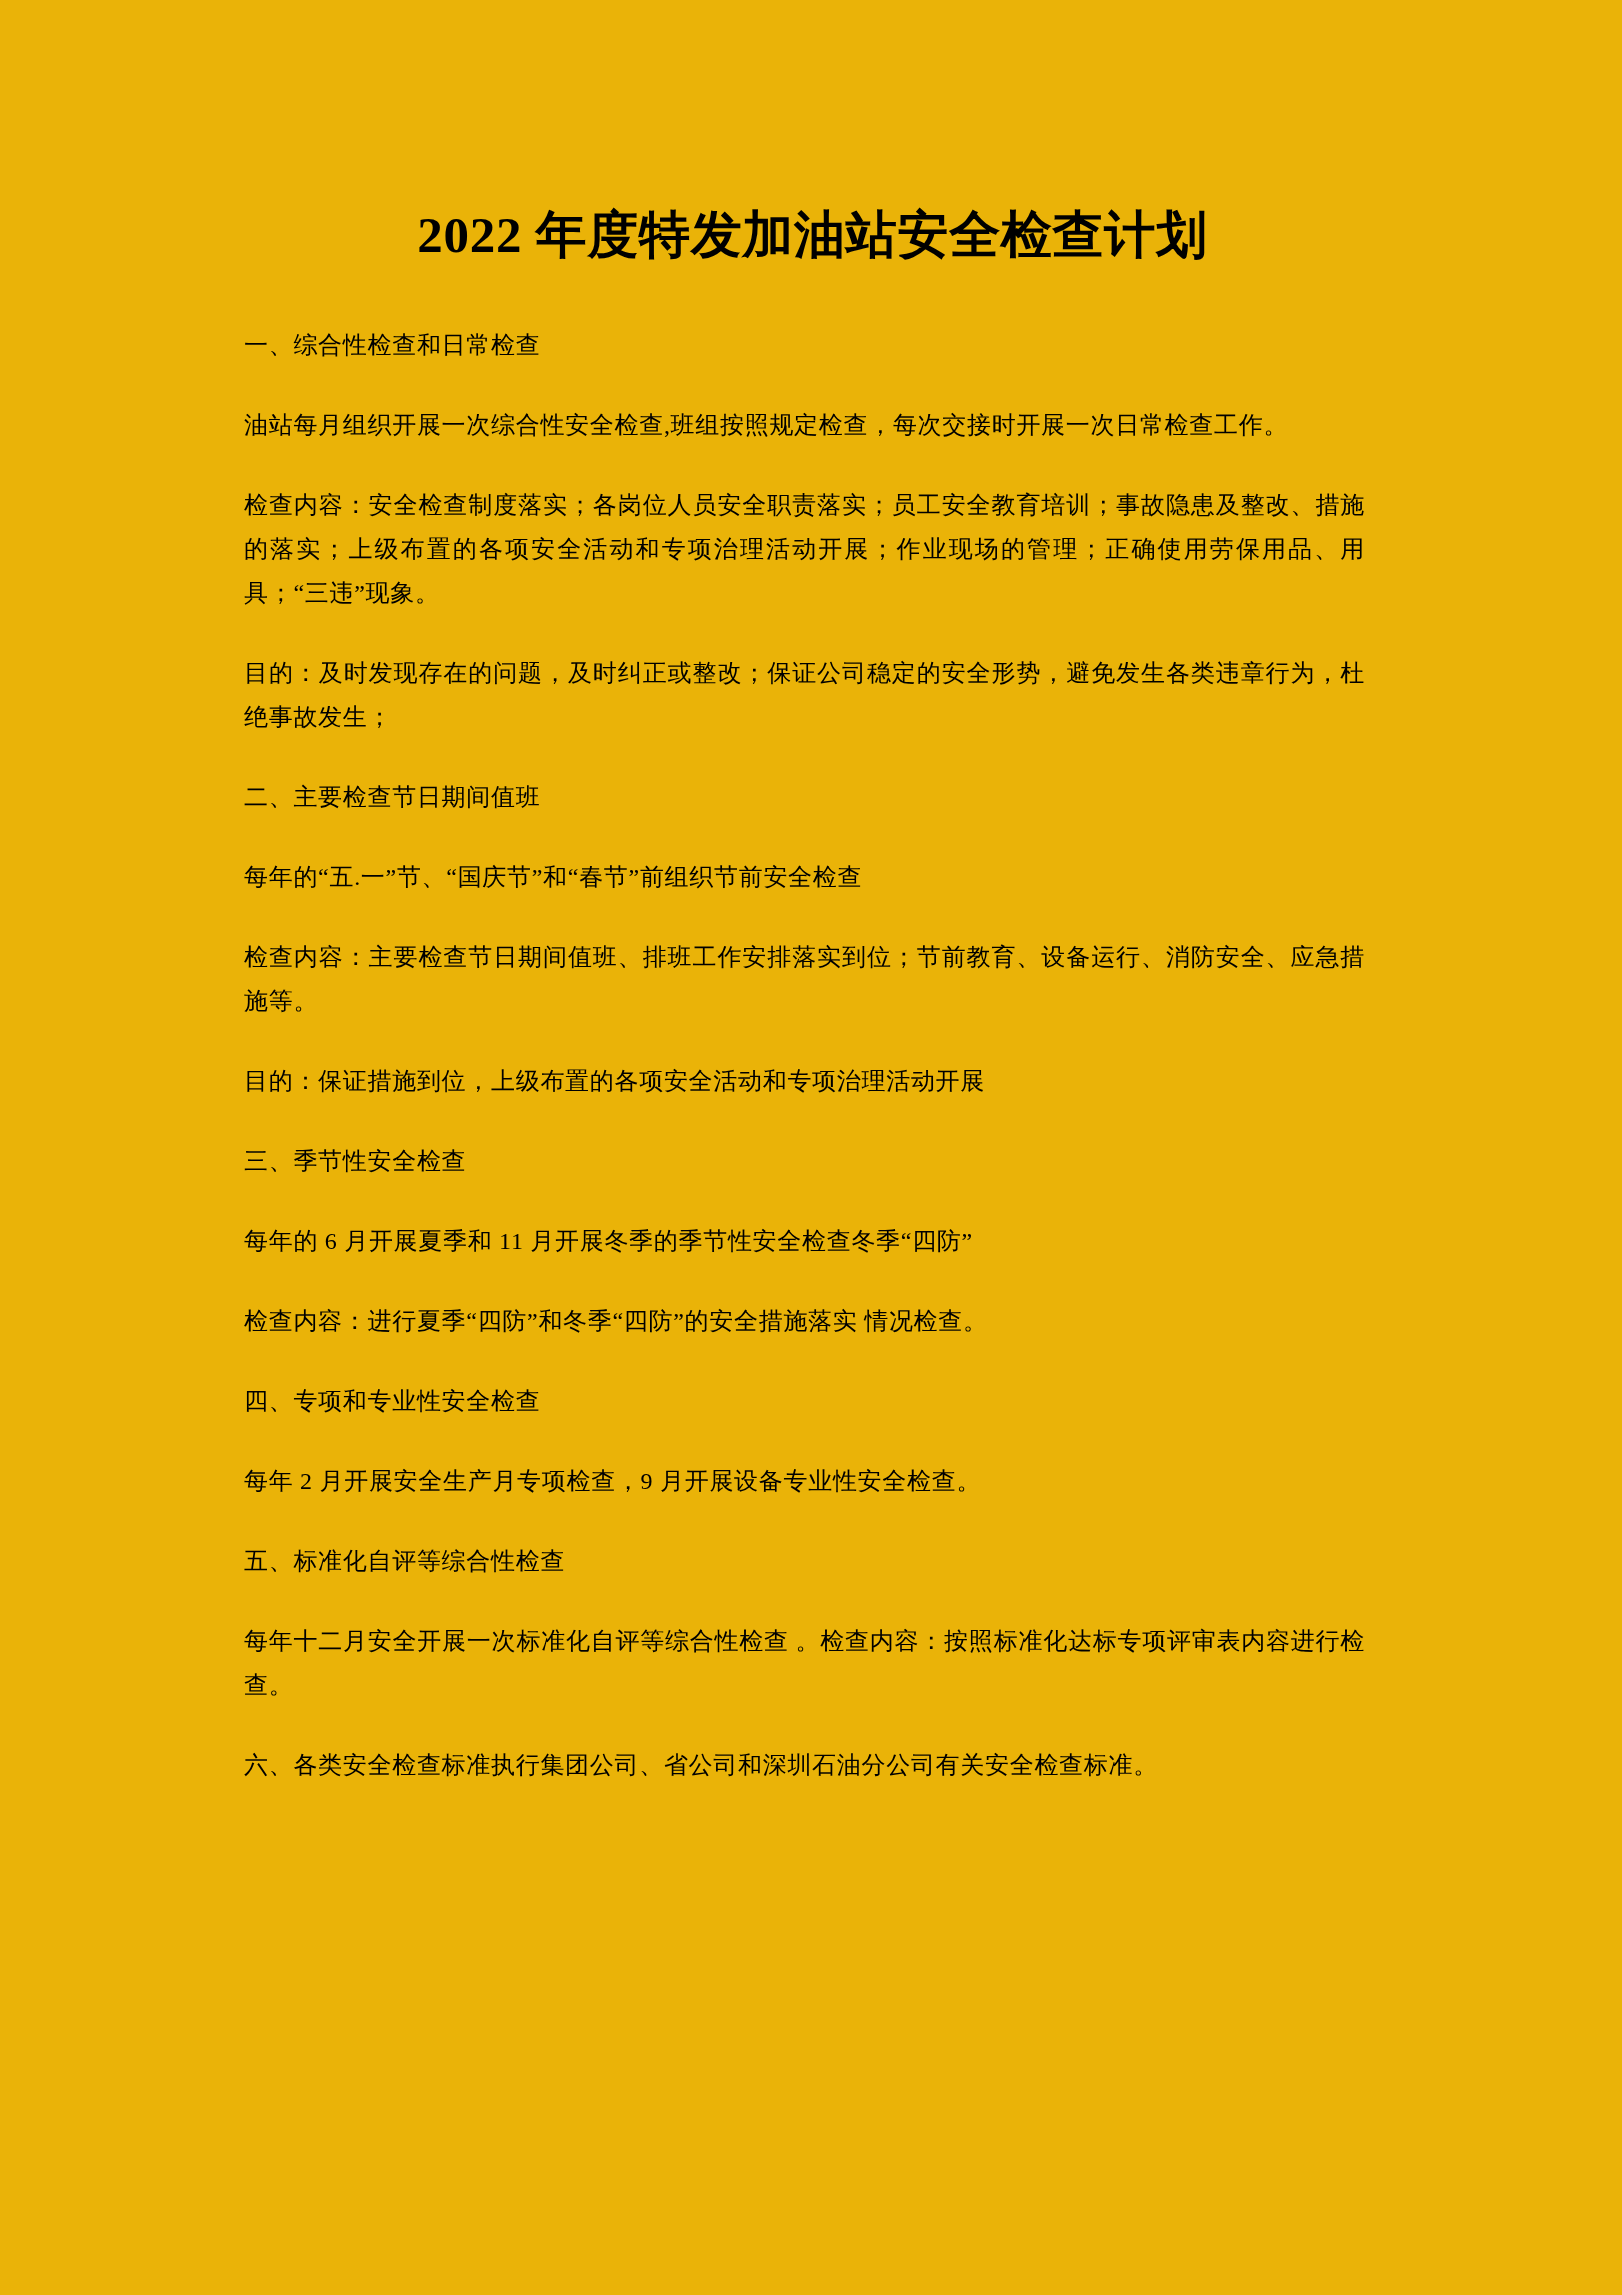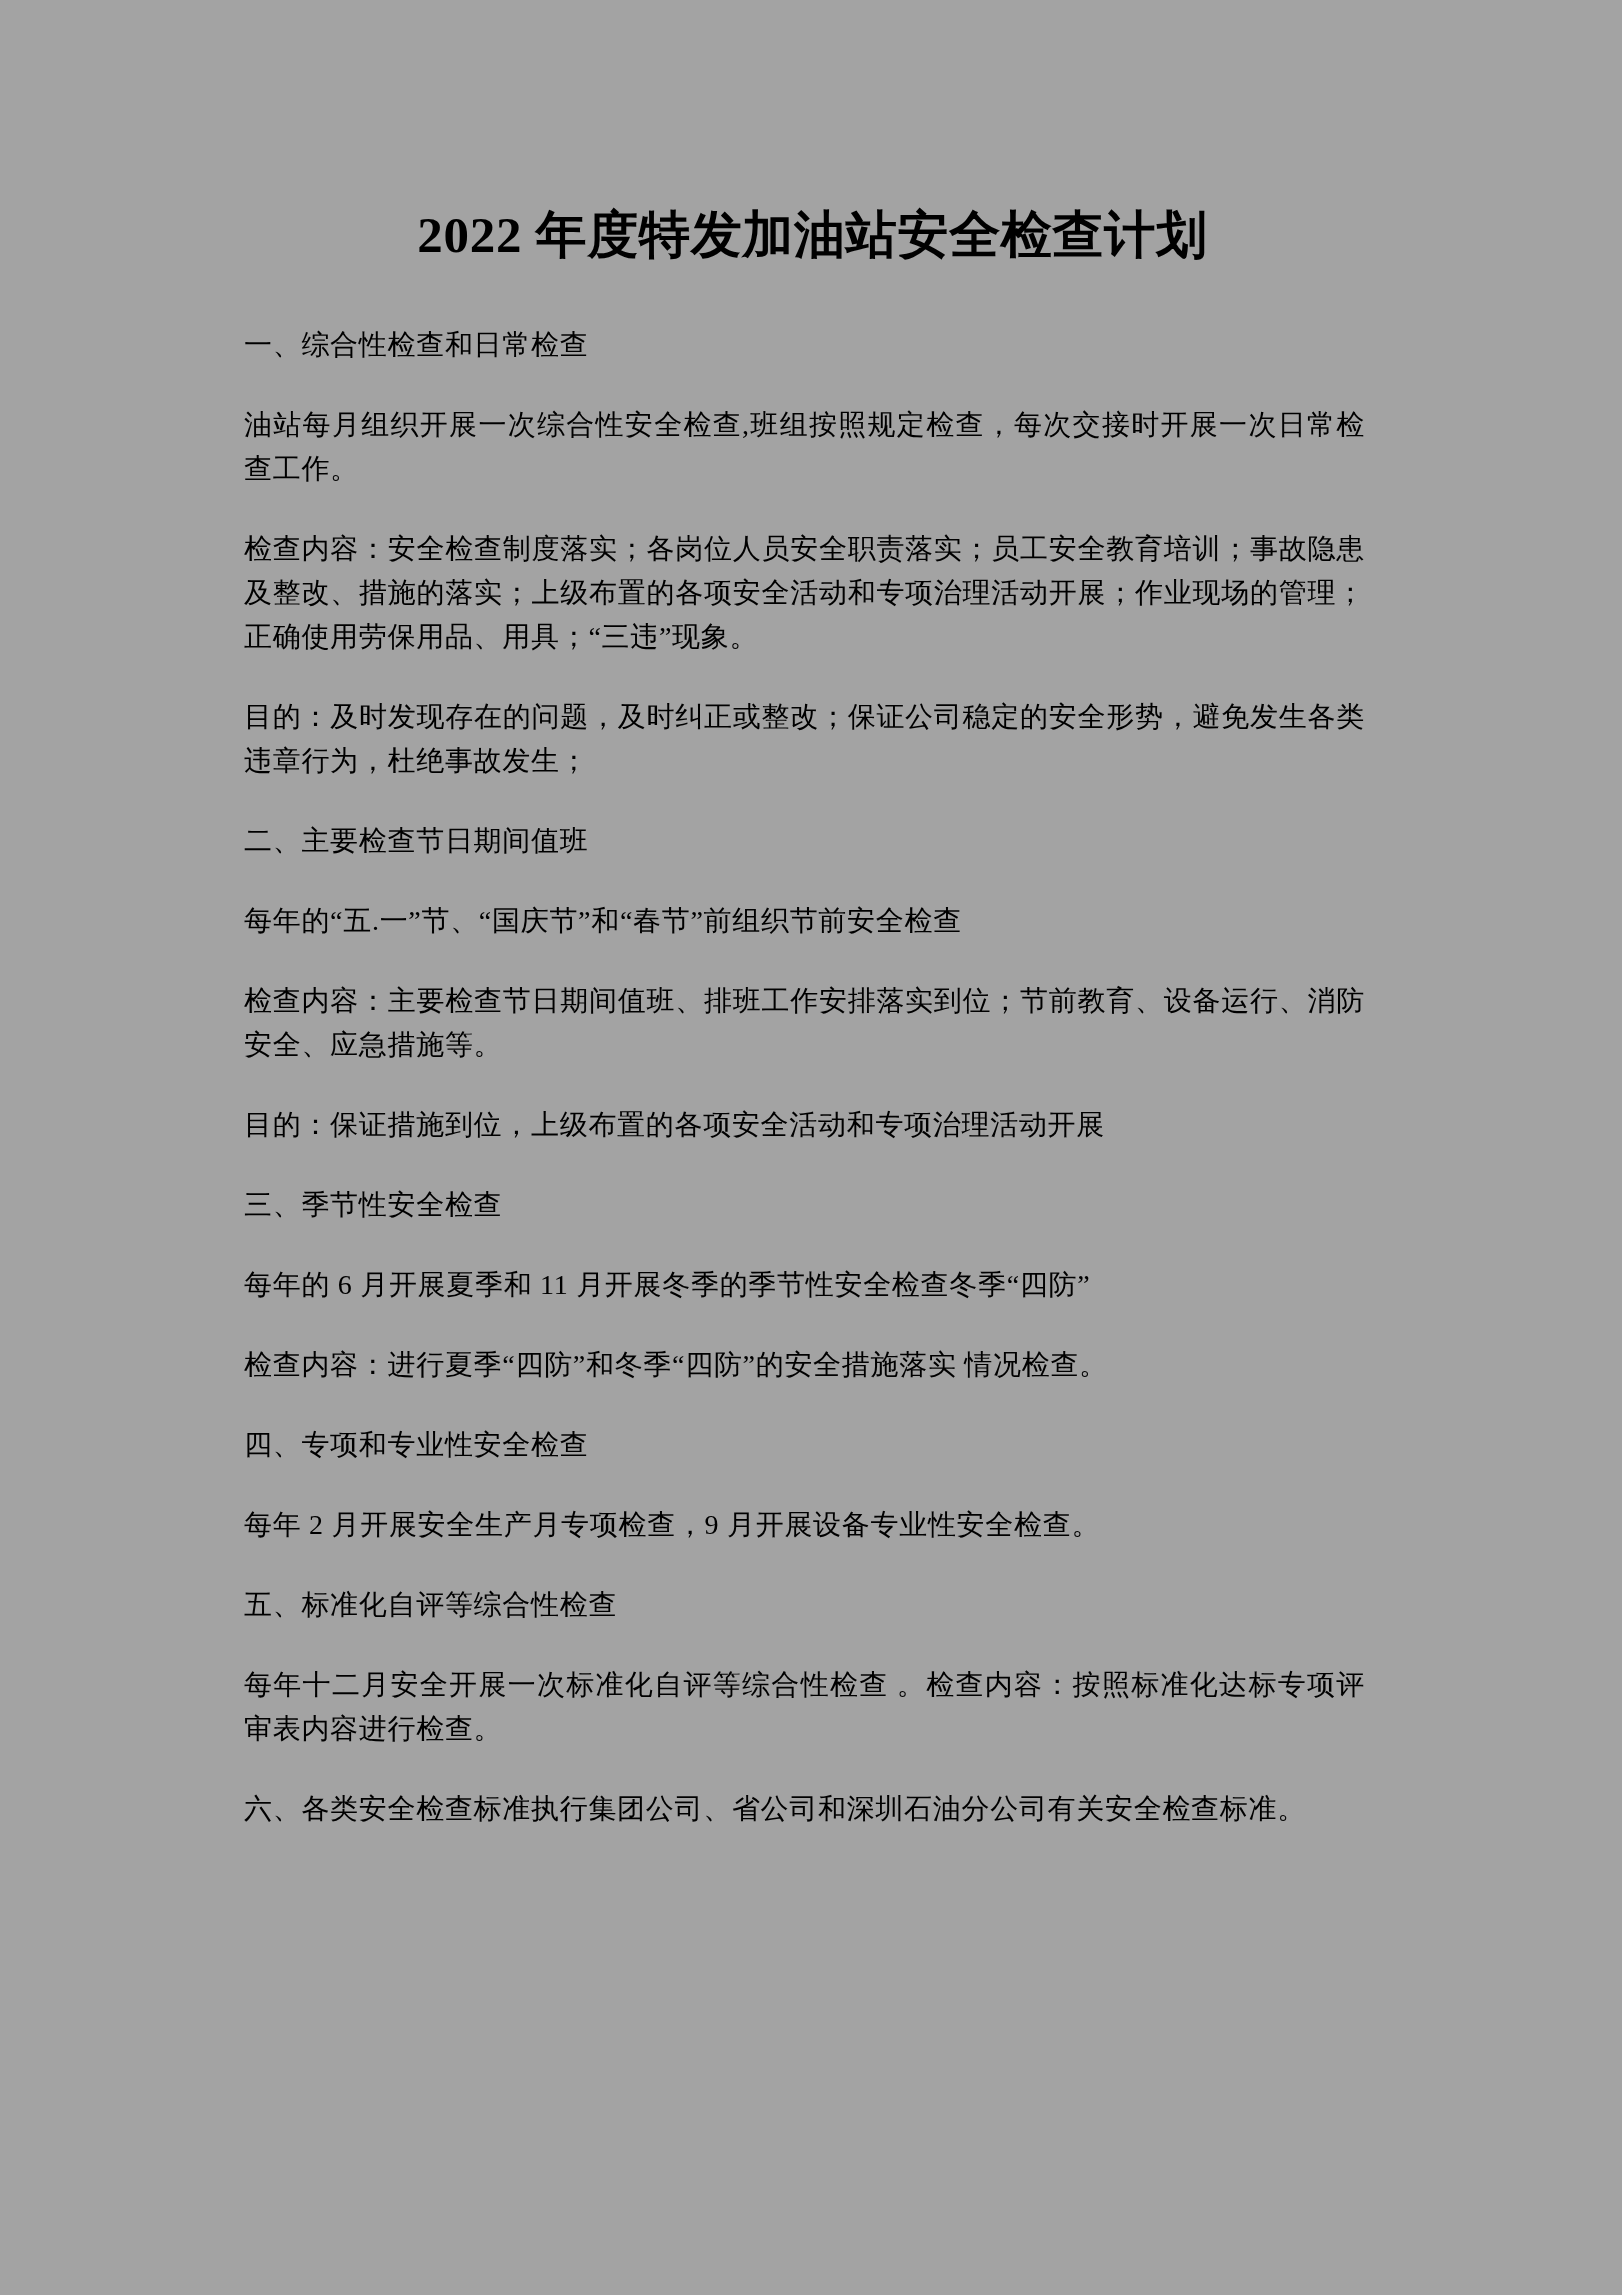--- a/index.html
+++ b/index.html
@@ -11,33 +11,33 @@
     width: 1623px;
     height: 2295px;
     font-family: "Liberation Serif", "DejaVu Serif", serif;
     color: #000000;
     overflow: hidden;
   }
   .page {
     box-sizing: border-box;
     width: 1623px;
     height: 2295px;
-    background: #a3a3a3;
+    background: #eab308;
     padding: 208px 242px 131px 244px;
   }
   .doc-title {
     font-size: 51px;
     line-height: 55px;
     font-weight: bold;
     text-align: center;
     margin: 0 0 60px 0;
     letter-spacing: 0.7px;
   }
   .block {
-    font-size: 28px;
+    font-size: 24px;
     line-height: 44px;
     text-align: justify;
     margin: 0 16px 36px 0;
     letter-spacing: 0.7px;
   }
   .block.heading {
     text-align: left;
   }
 </style>
 </head>

